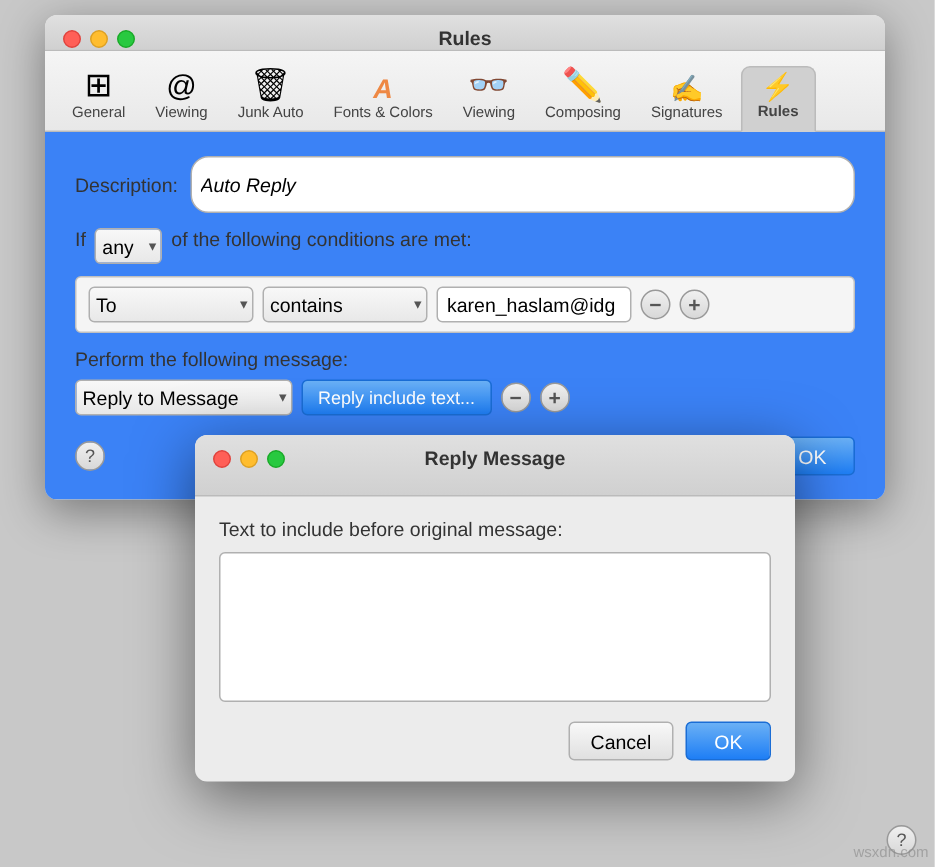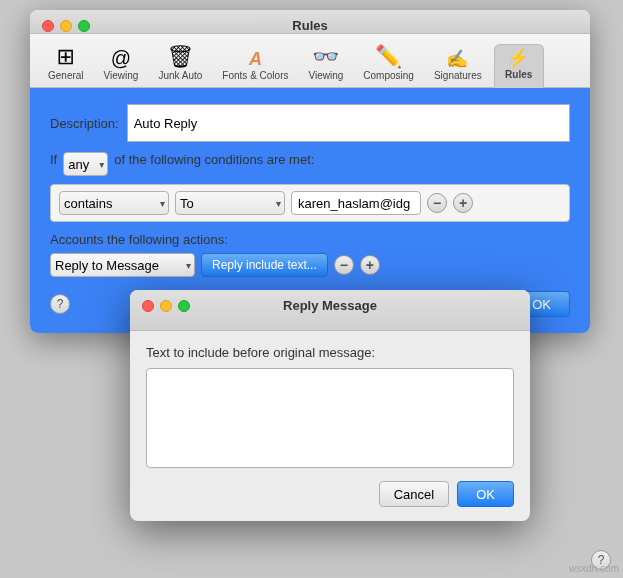--- a/index.html
+++ b/index.html
@@ -117,25 +117,26 @@
     .form-label {
       color: #333;
       font-size: 13px;
       white-space: nowrap;
     }
 
     .text-input {
       flex: 1;
       height: 24px;
       border: 1px solid #b0b0b0;
-      border-radius: 0;
+      border-radius: 12px;
       background: white;
       padding: 18px 6px;
       font-size: 13px;
       outline: none;
+      font-style: italic;
     }
 
     .select-box {
       height: 24px;
       border: 1px solid #b0b0b0;
       border-radius: 4px;
       background: linear-gradient(to bottom, #f8f8f8, #e8e8e8);
       padding: 0 4px;
       font-size: 13px;
       appearance: none;
@@ -432,35 +433,35 @@
           <option>any</option>
         </select>
       </div>
       <span class="form-label">of the following conditions are met:</span>
     </div>
 
     <div class="conditions-area">
       <div class="condition-line">
         <div class="select-wrapper">
           <select class="select-box" style="width:110px;">
-            <option>contains</option>
+            <option>To</option>
           </select>
         </div>
         <div class="select-wrapper">
           <select class="select-box" style="width:110px;">
-            <option>To</option>
+            <option>contains</option>
           </select>
         </div>
         <input class="email-input" type="text" value="karen_haslam@idg" style="">
         <div class="circle-btn">−</div>
         <div class="circle-btn">+</div>
       </div>
     </div>
 
-    <div class="actions-label">Accounts the following actions:</div>
+    <div class="actions-label">Perform the following message:</div>
 
     <div class="action-row">
       <div class="select-wrapper">
         <select class="select-box" style="width:145px;">
           <option>Reply to Message</option>
         </select>
       </div>
       <button class="blue-btn">Reply include text...</button>
       <div class="circle-btn">−</div>
       <div class="circle-btn">+</div>

